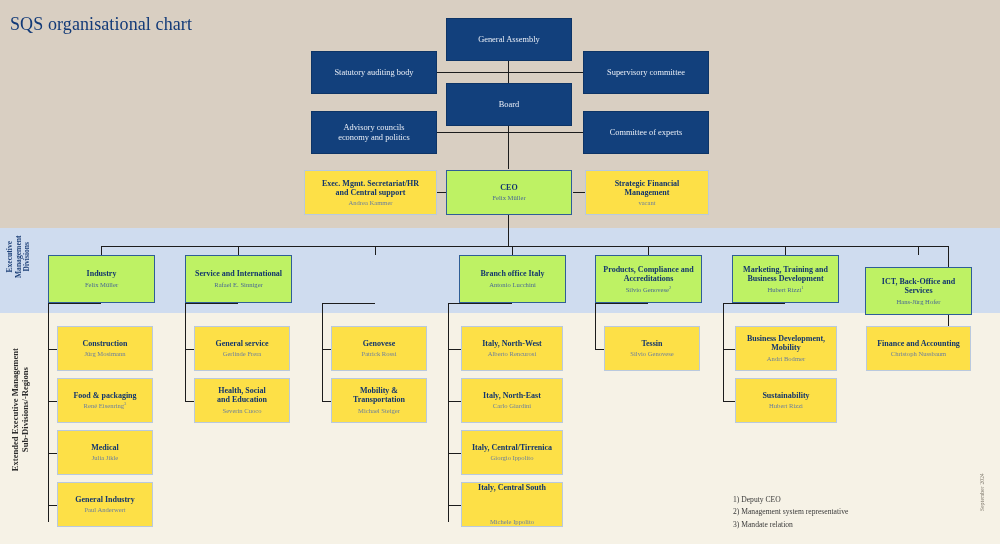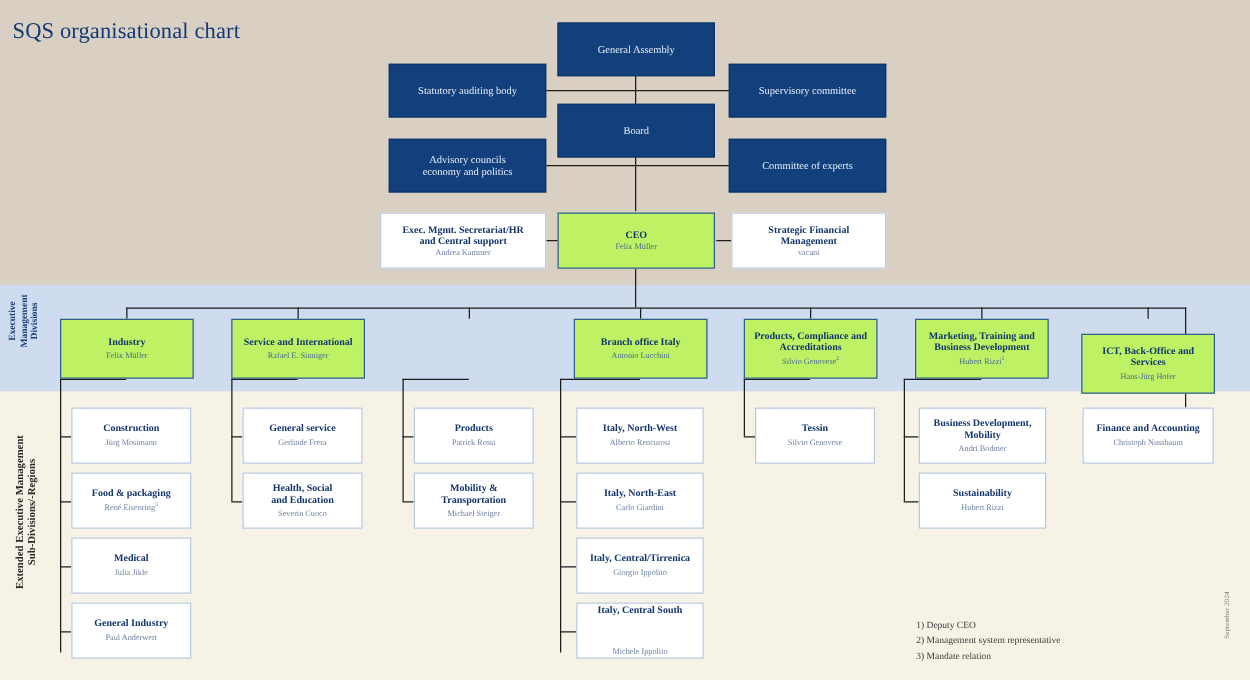--- a/index.html
+++ b/index.html
@@ -64,21 +64,21 @@
   
   .box-blue {
     background:#bef264; border:1.2px solid #2f5e96;
     color:#123a78;
   }
   .box-blue .t { font-size:8px; color:#12356d; }
   .box-blue .s { font-size:6.6px; color:#4a6894; margin-top:1.5px; }
 
   
   .box-white {
-    background:#ffffff; border:1px solid #b9c9de;
+    background:#fde047; border:1px solid #b9c9de;
     color:#123a78;
     justify-content:center;
   }
   .box-white .t { font-size:8px; color:#12356d; }
   .box-white .s { font-size:6.6px; color:#6b7f9e; margin-top:1.5px; }
 
   .sup { font-size:4.6px; vertical-align:super; }
 
   
   .footnotes {
@@ -259,21 +259,21 @@
     <div class="t" style="white-space:pre-line;">General service</div>
     <div class="s"><span>Gerlinde Frera</span><span class="sup"></span></div>
   </div>
   <div class="box box-white" style="left:194px; top:378px; width:96px; height:45px;">
     <div class="t" style="white-space:pre-line;">Health, Social
 and Education</div>
     <div class="s"><span>Severin Cuoco</span><span class="sup"></span></div>
   </div>
 
   <div class="box box-white" style="left:331px; top:326px; width:96px; height:45px;">
-    <div class="t" style="white-space:pre-line;">Products</div>
+    <div class="t" style="white-space:pre-line;">Genovese</div>
     <div class="s"><span>Patrick Rossi</span><span class="sup"></span></div>
   </div>
   <div class="box box-white" style="left:331px; top:378px; width:96px; height:45px;">
     <div class="t" style="white-space:pre-line;">Mobility &amp; Transportation</div>
     <div class="s"><span>Michael Steiger</span><span class="sup"></span></div>
   </div>
 
   <div class="box box-white" style="left:461px; top:326px; width:102px; height:45px;">
     <div class="t" style="white-space:pre-line;">Italy, North-West</div>
     <div class="s"><span>Alberto Rencurosi</span><span class="sup"></span></div>

